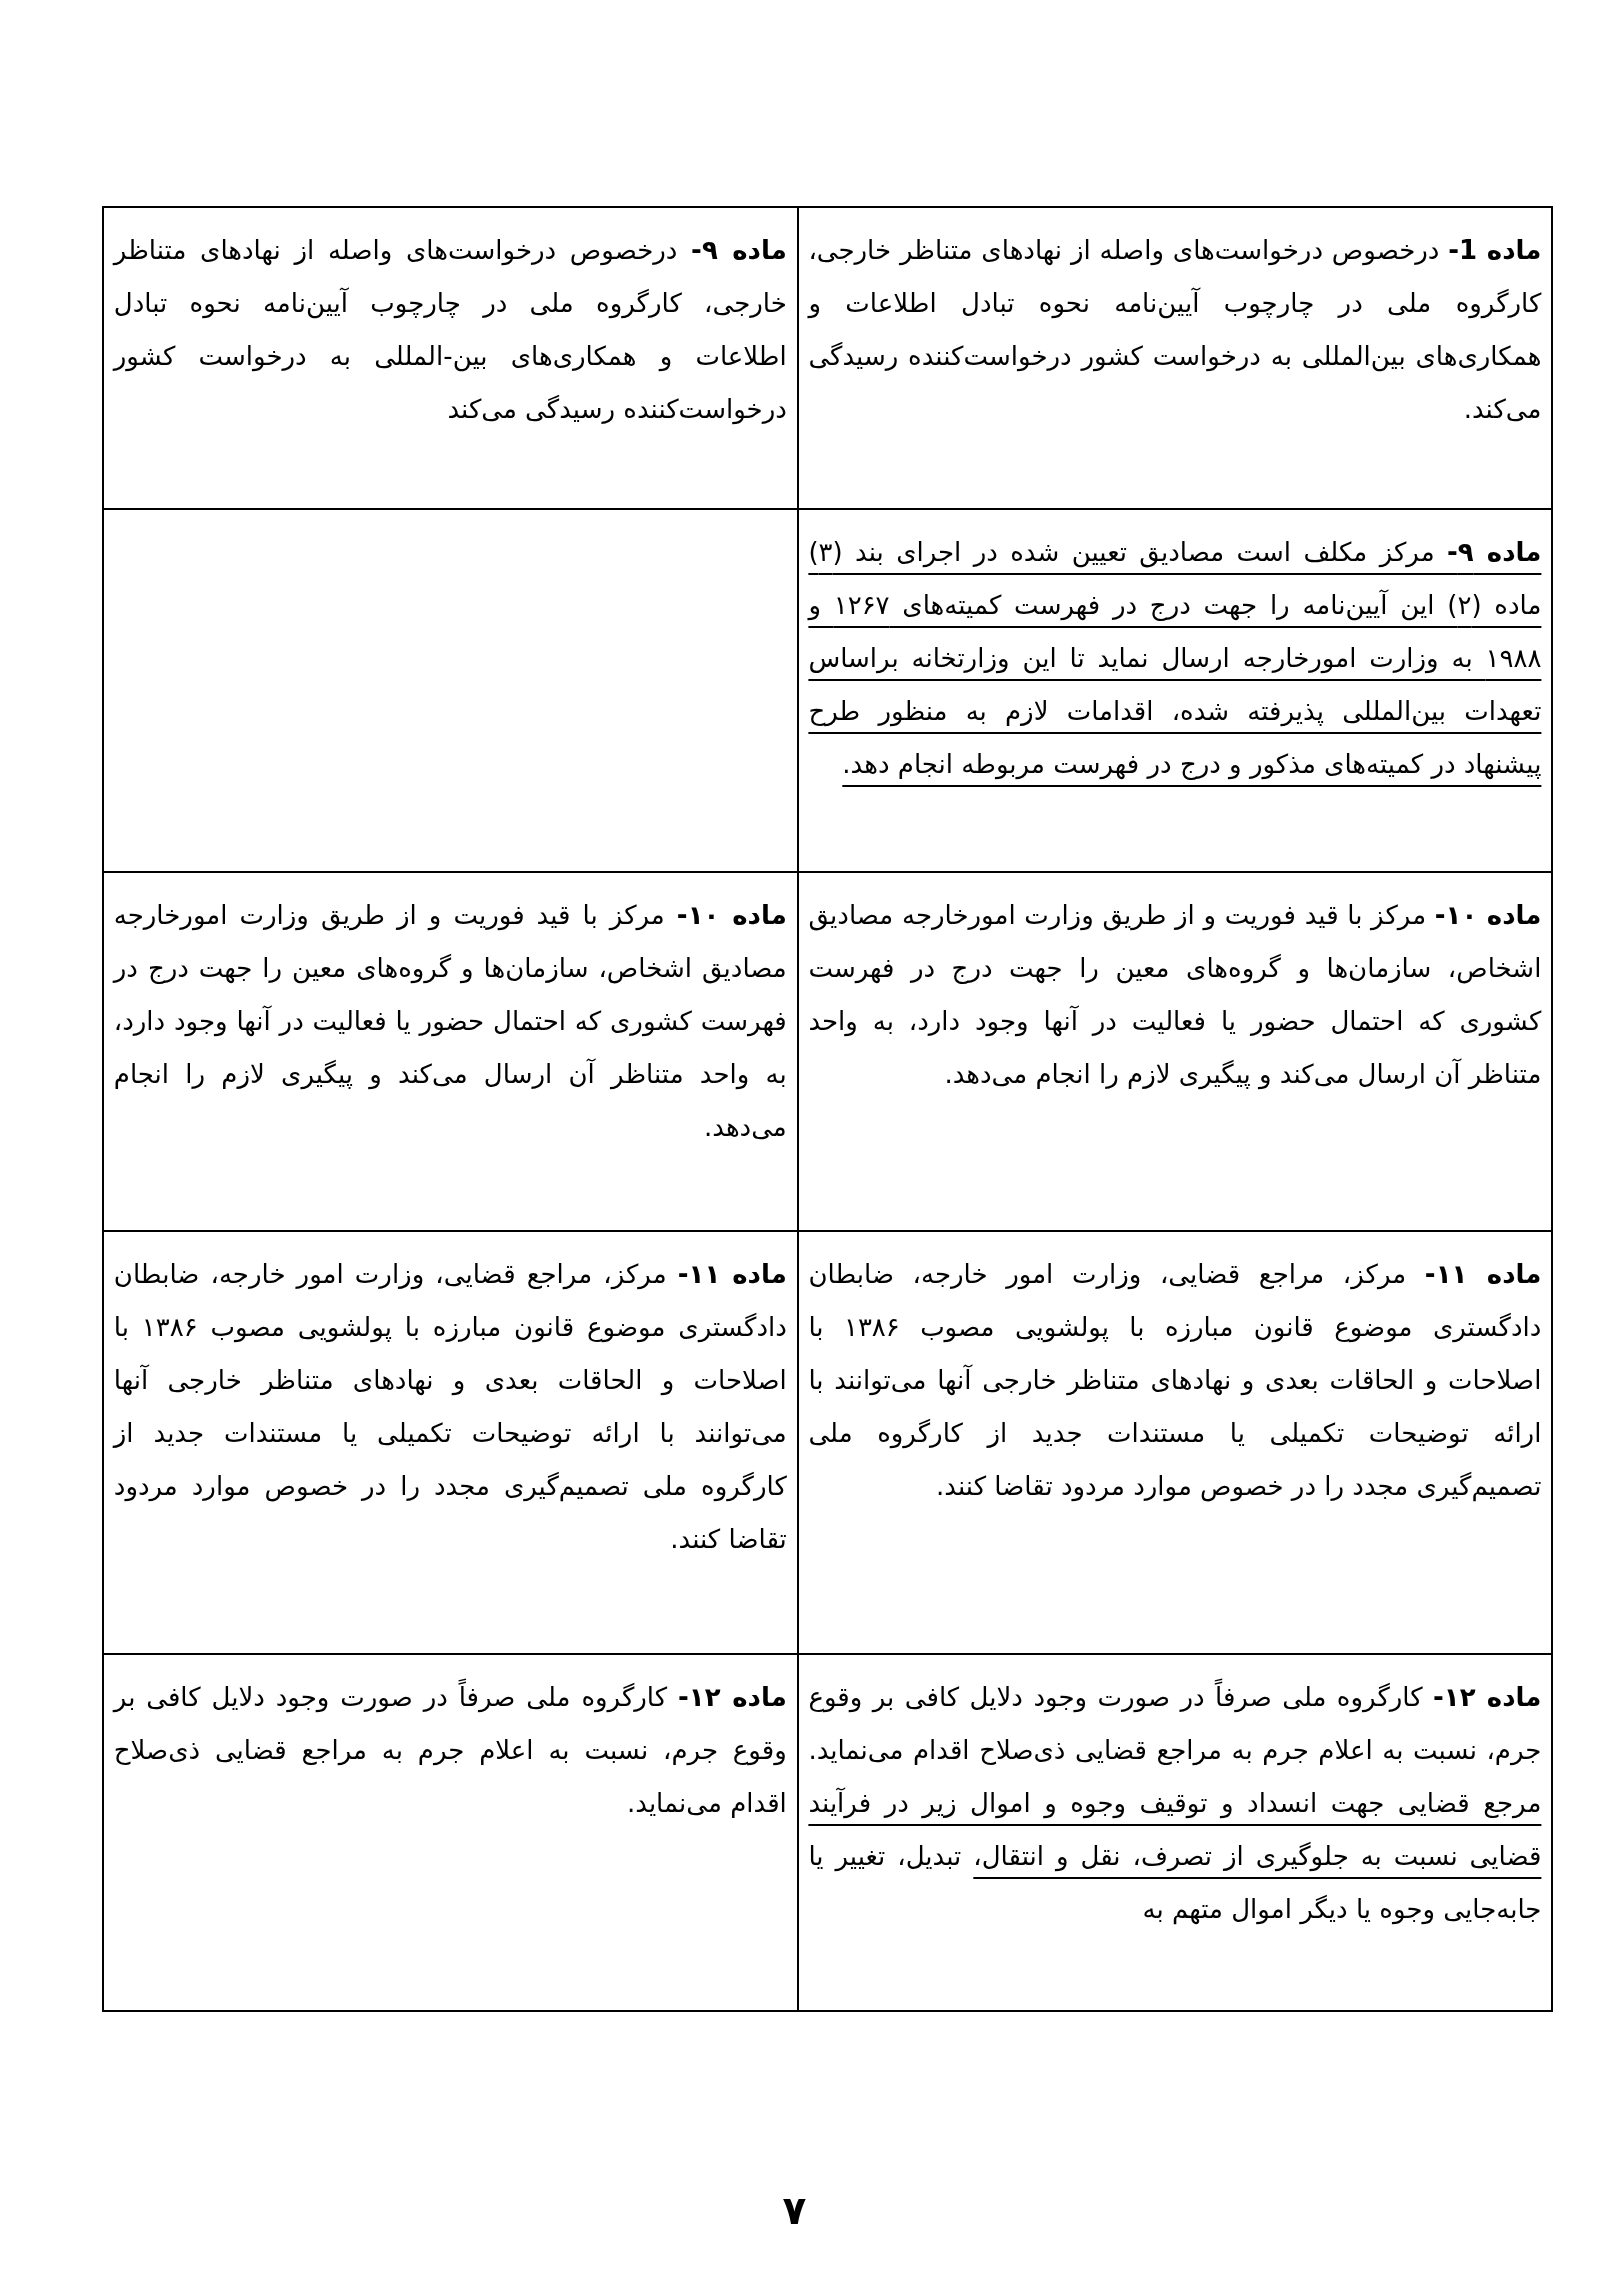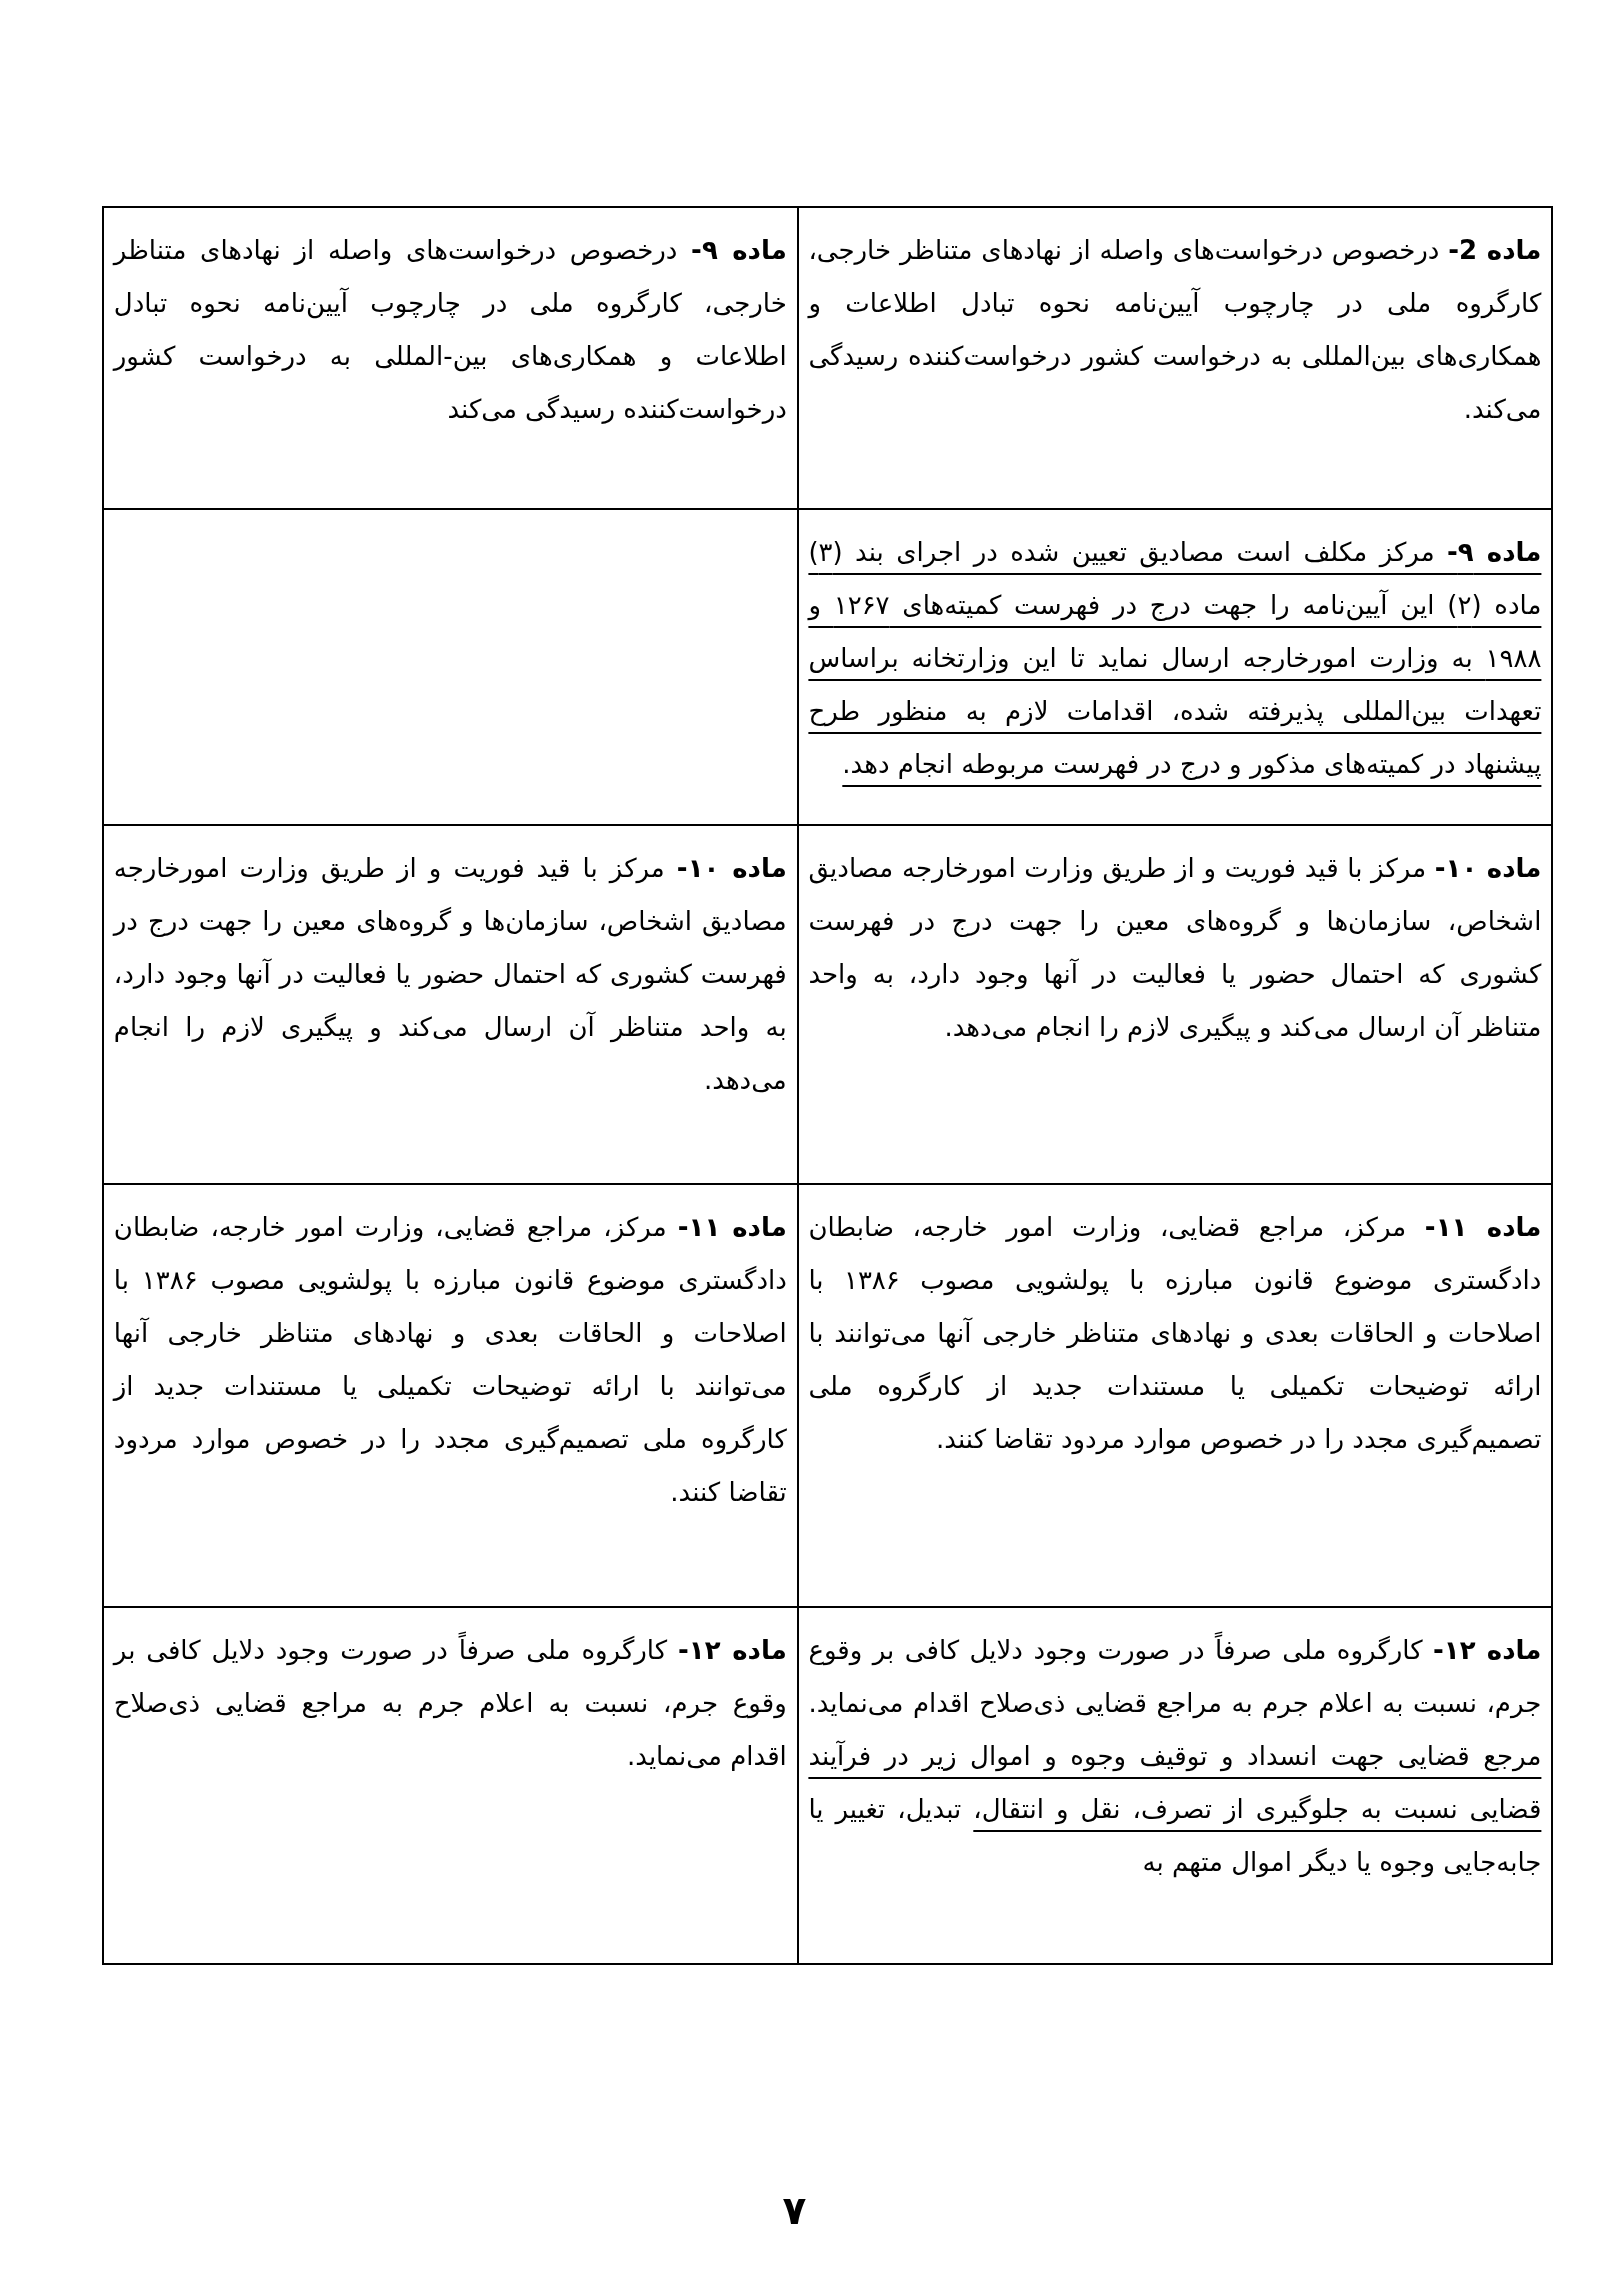--- a/index.html
+++ b/index.html
@@ -12,37 +12,37 @@
   .page-table td {
     border: 2px solid #000; vertical-align: top; padding: 15.7px 9.8px 3.9px 9.8px;
     font-size: 26px; line-height: 53px; text-align: justify;
     text-align-last: right; direction: rtl; font-weight: normal;
   }
   .page-table td.col-old { width: 733px; }
   .page-table td.col-new { width: 673px; }
   .article-head { font-weight: bold; }
   .underlined { text-decoration: underline; text-underline-offset: 11.8px; text-decoration-thickness: 2px; }
   tr.r1 { height: 302px; }
-  tr.r2 { height: 316px; padding-left: 17px; }
+  tr.r2 { height: 363px; padding-left: 17px; }
   tr.r3 { height: 359px; }
   tr.r4 { height: 423px; }
   tr.r5 { height: 357px; }
   .page-number {
     position: absolute; left: 765px; top: 2188px; width: 59px; text-align: center;
     font-size: 39px; font-weight: bold; font-family: "DejaVu Sans", sans-serif;
   }
 </style>
 </head>
 <body>
 
 <table class="page-table">
   <tbody>
     <tr class="r1">
       <td class="col-old">
-        <span class="article-head">ماده 2-</span><span> درخصوص درخواست‌های واصله از نهادهای متناظر خارجی، کارگروه ملی در چارچوب آیین‌نامه نحوه تبادل اطلاعات و همکاری‌های بین‌المللی به درخواست کشور درخواست‌کننده رسیدگی می‌کند.</span>
+        <span class="article-head">ماده 1-</span><span> درخصوص درخواست‌های واصله از نهادهای متناظر خارجی، کارگروه ملی در چارچوب آیین‌نامه نحوه تبادل اطلاعات و همکاری‌های بین‌المللی به درخواست کشور درخواست‌کننده رسیدگی می‌کند.</span>
       </td>
       <td class="col-new">
         <span class="article-head">ماده ۹-</span><span> درخصوص درخواست‌های واصله از نهادهای متناظر خارجی، کارگروه ملی در چارچوب آیین‌نامه نحوه تبادل اطلاعات و همکاری‌های بین-المللی به درخواست کشور درخواست‌کننده رسیدگی می‌کند</span>
       </td>
     </tr>
     <tr class="r2">
       <td class="col-old">
         <span class="underlined"><span class="article-head">ماده ۹-</span><span> مرکز مکلف است مصادیق تعیین شده در اجرای بند (۳) ماده (۲) این آیین‌نامه را جهت درج در فهرست کمیته‌های ۱۲۶۷ و ۱۹۸۸ به وزارت امورخارجه ارسال نماید تا این وزارتخانه براساس تعهدات بین‌المللی پذیرفته شده، اقدامات لازم به منظور طرح پیشنهاد در کمیته‌های مذکور و درج در فهرست مربوطه انجام دهد.</span></span>
       </td>
       <td class="col-new"></td>

